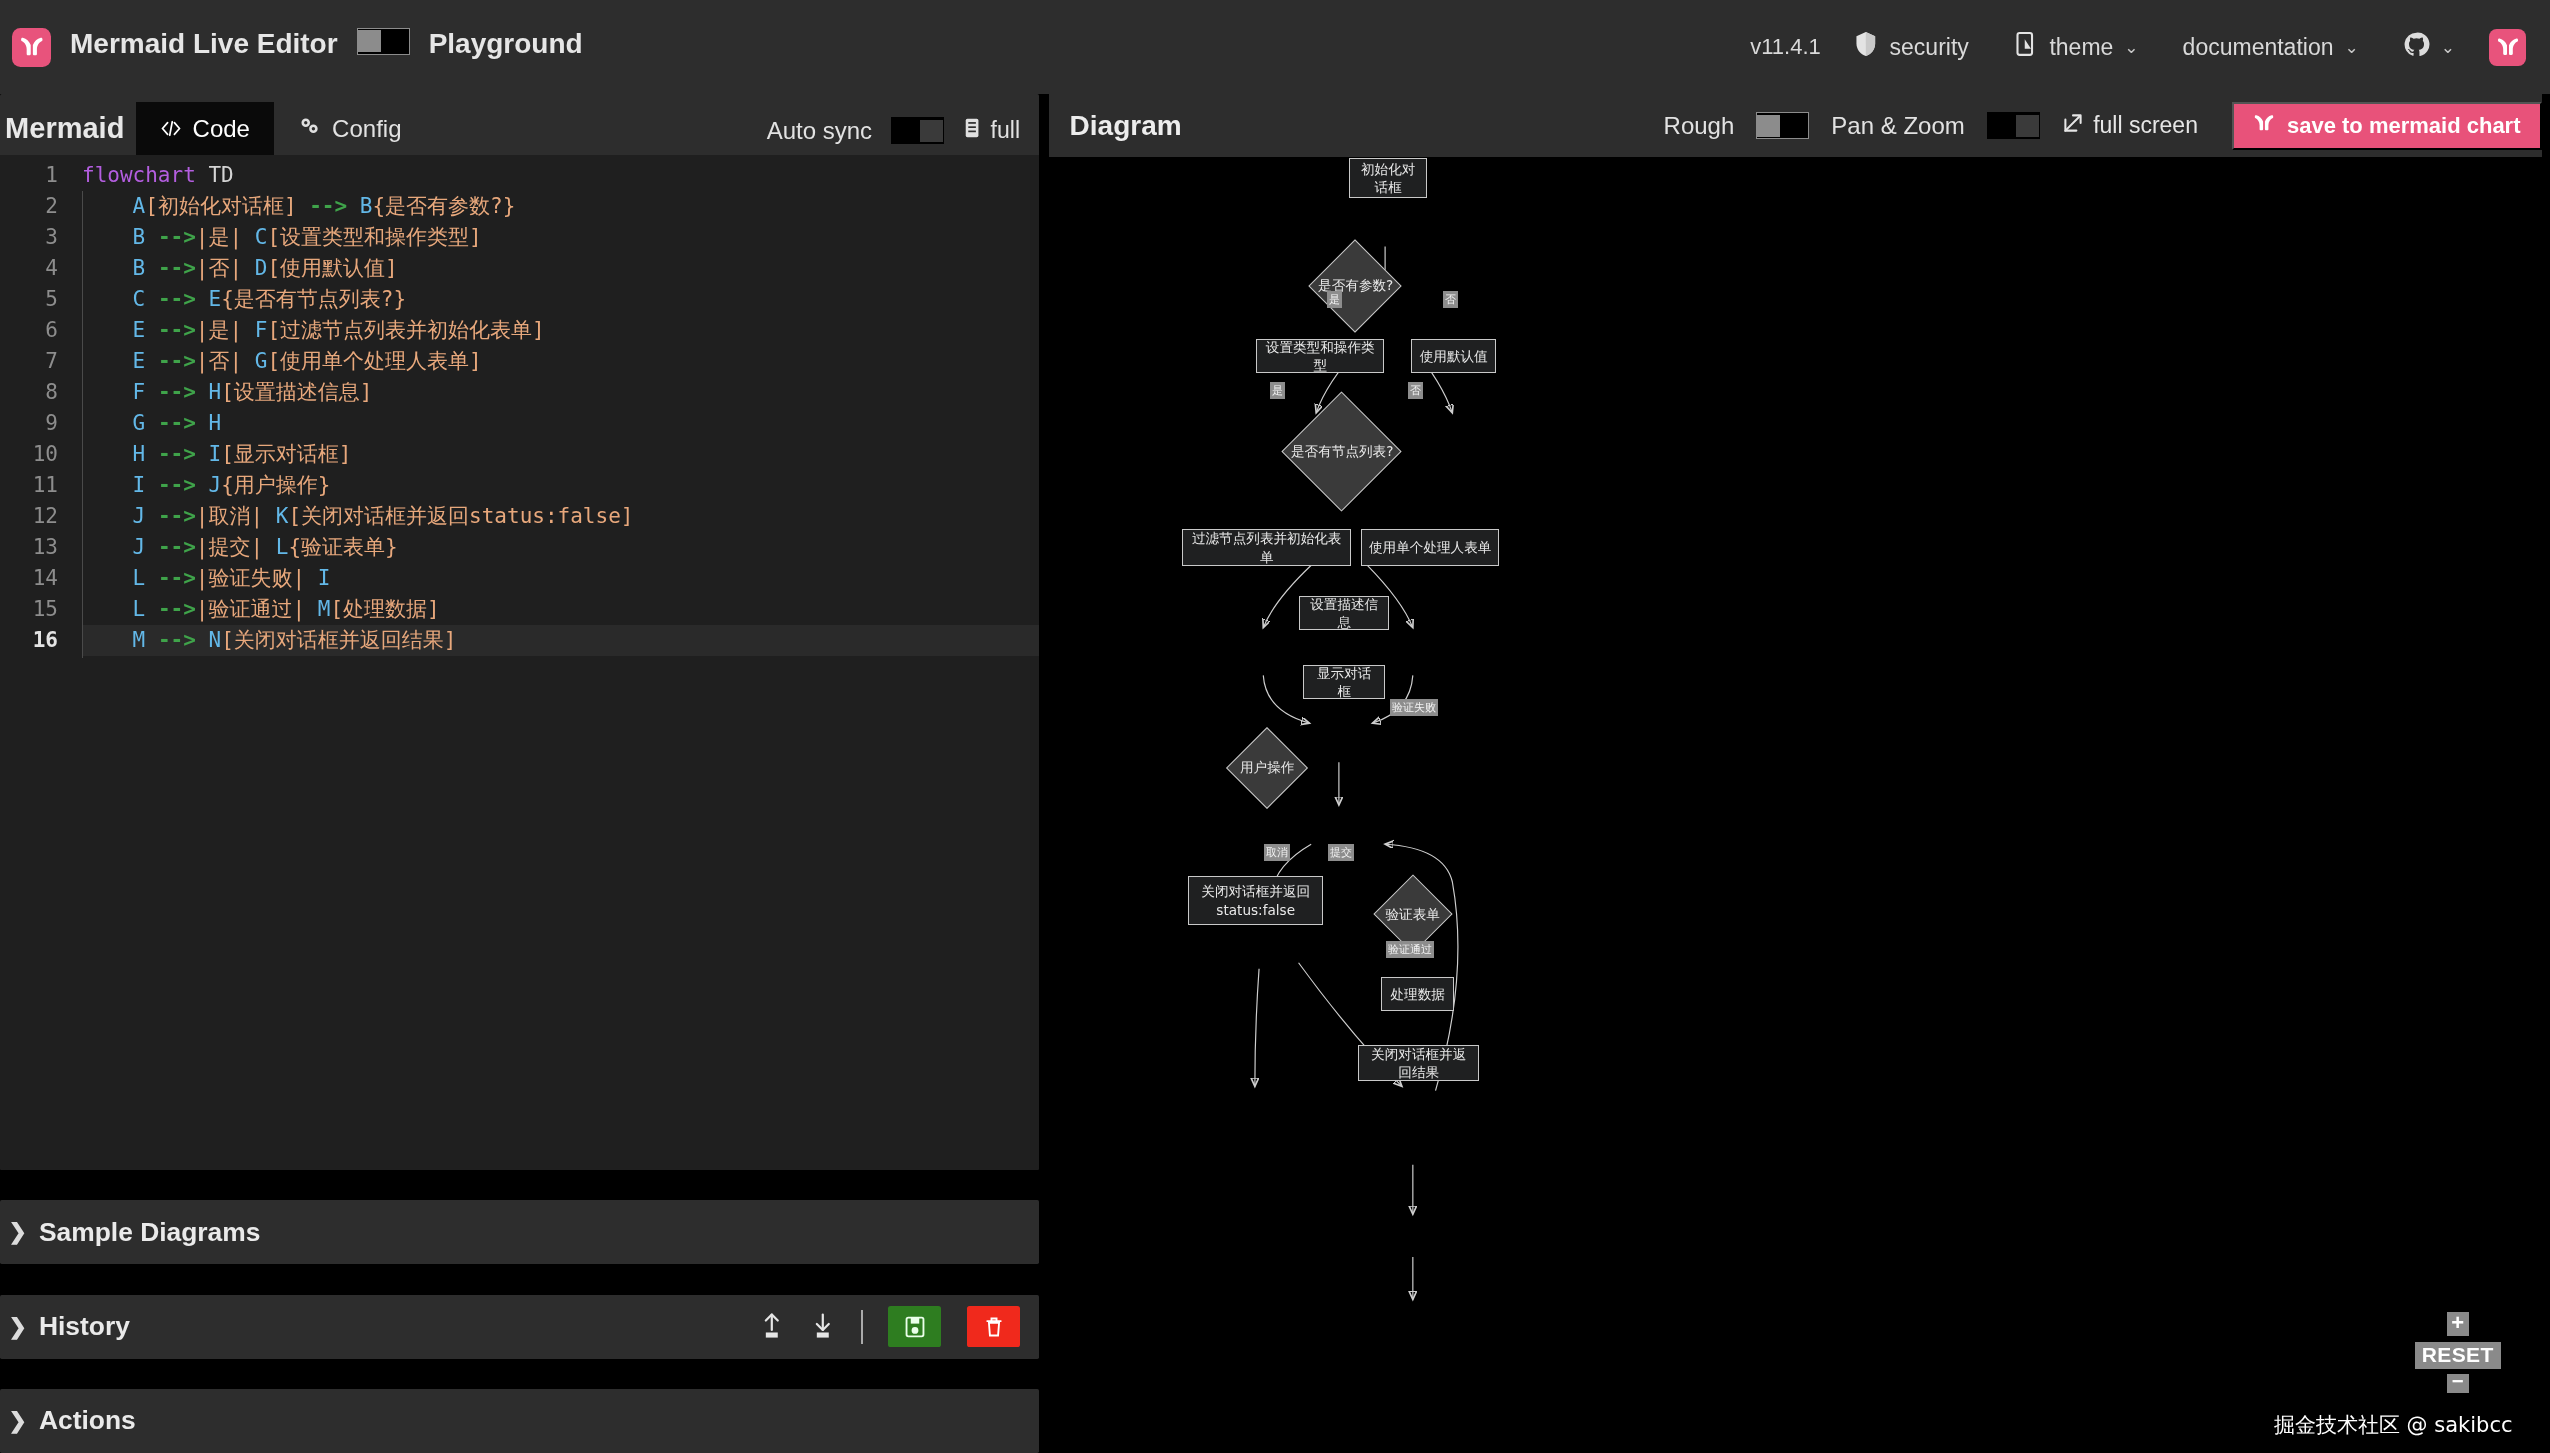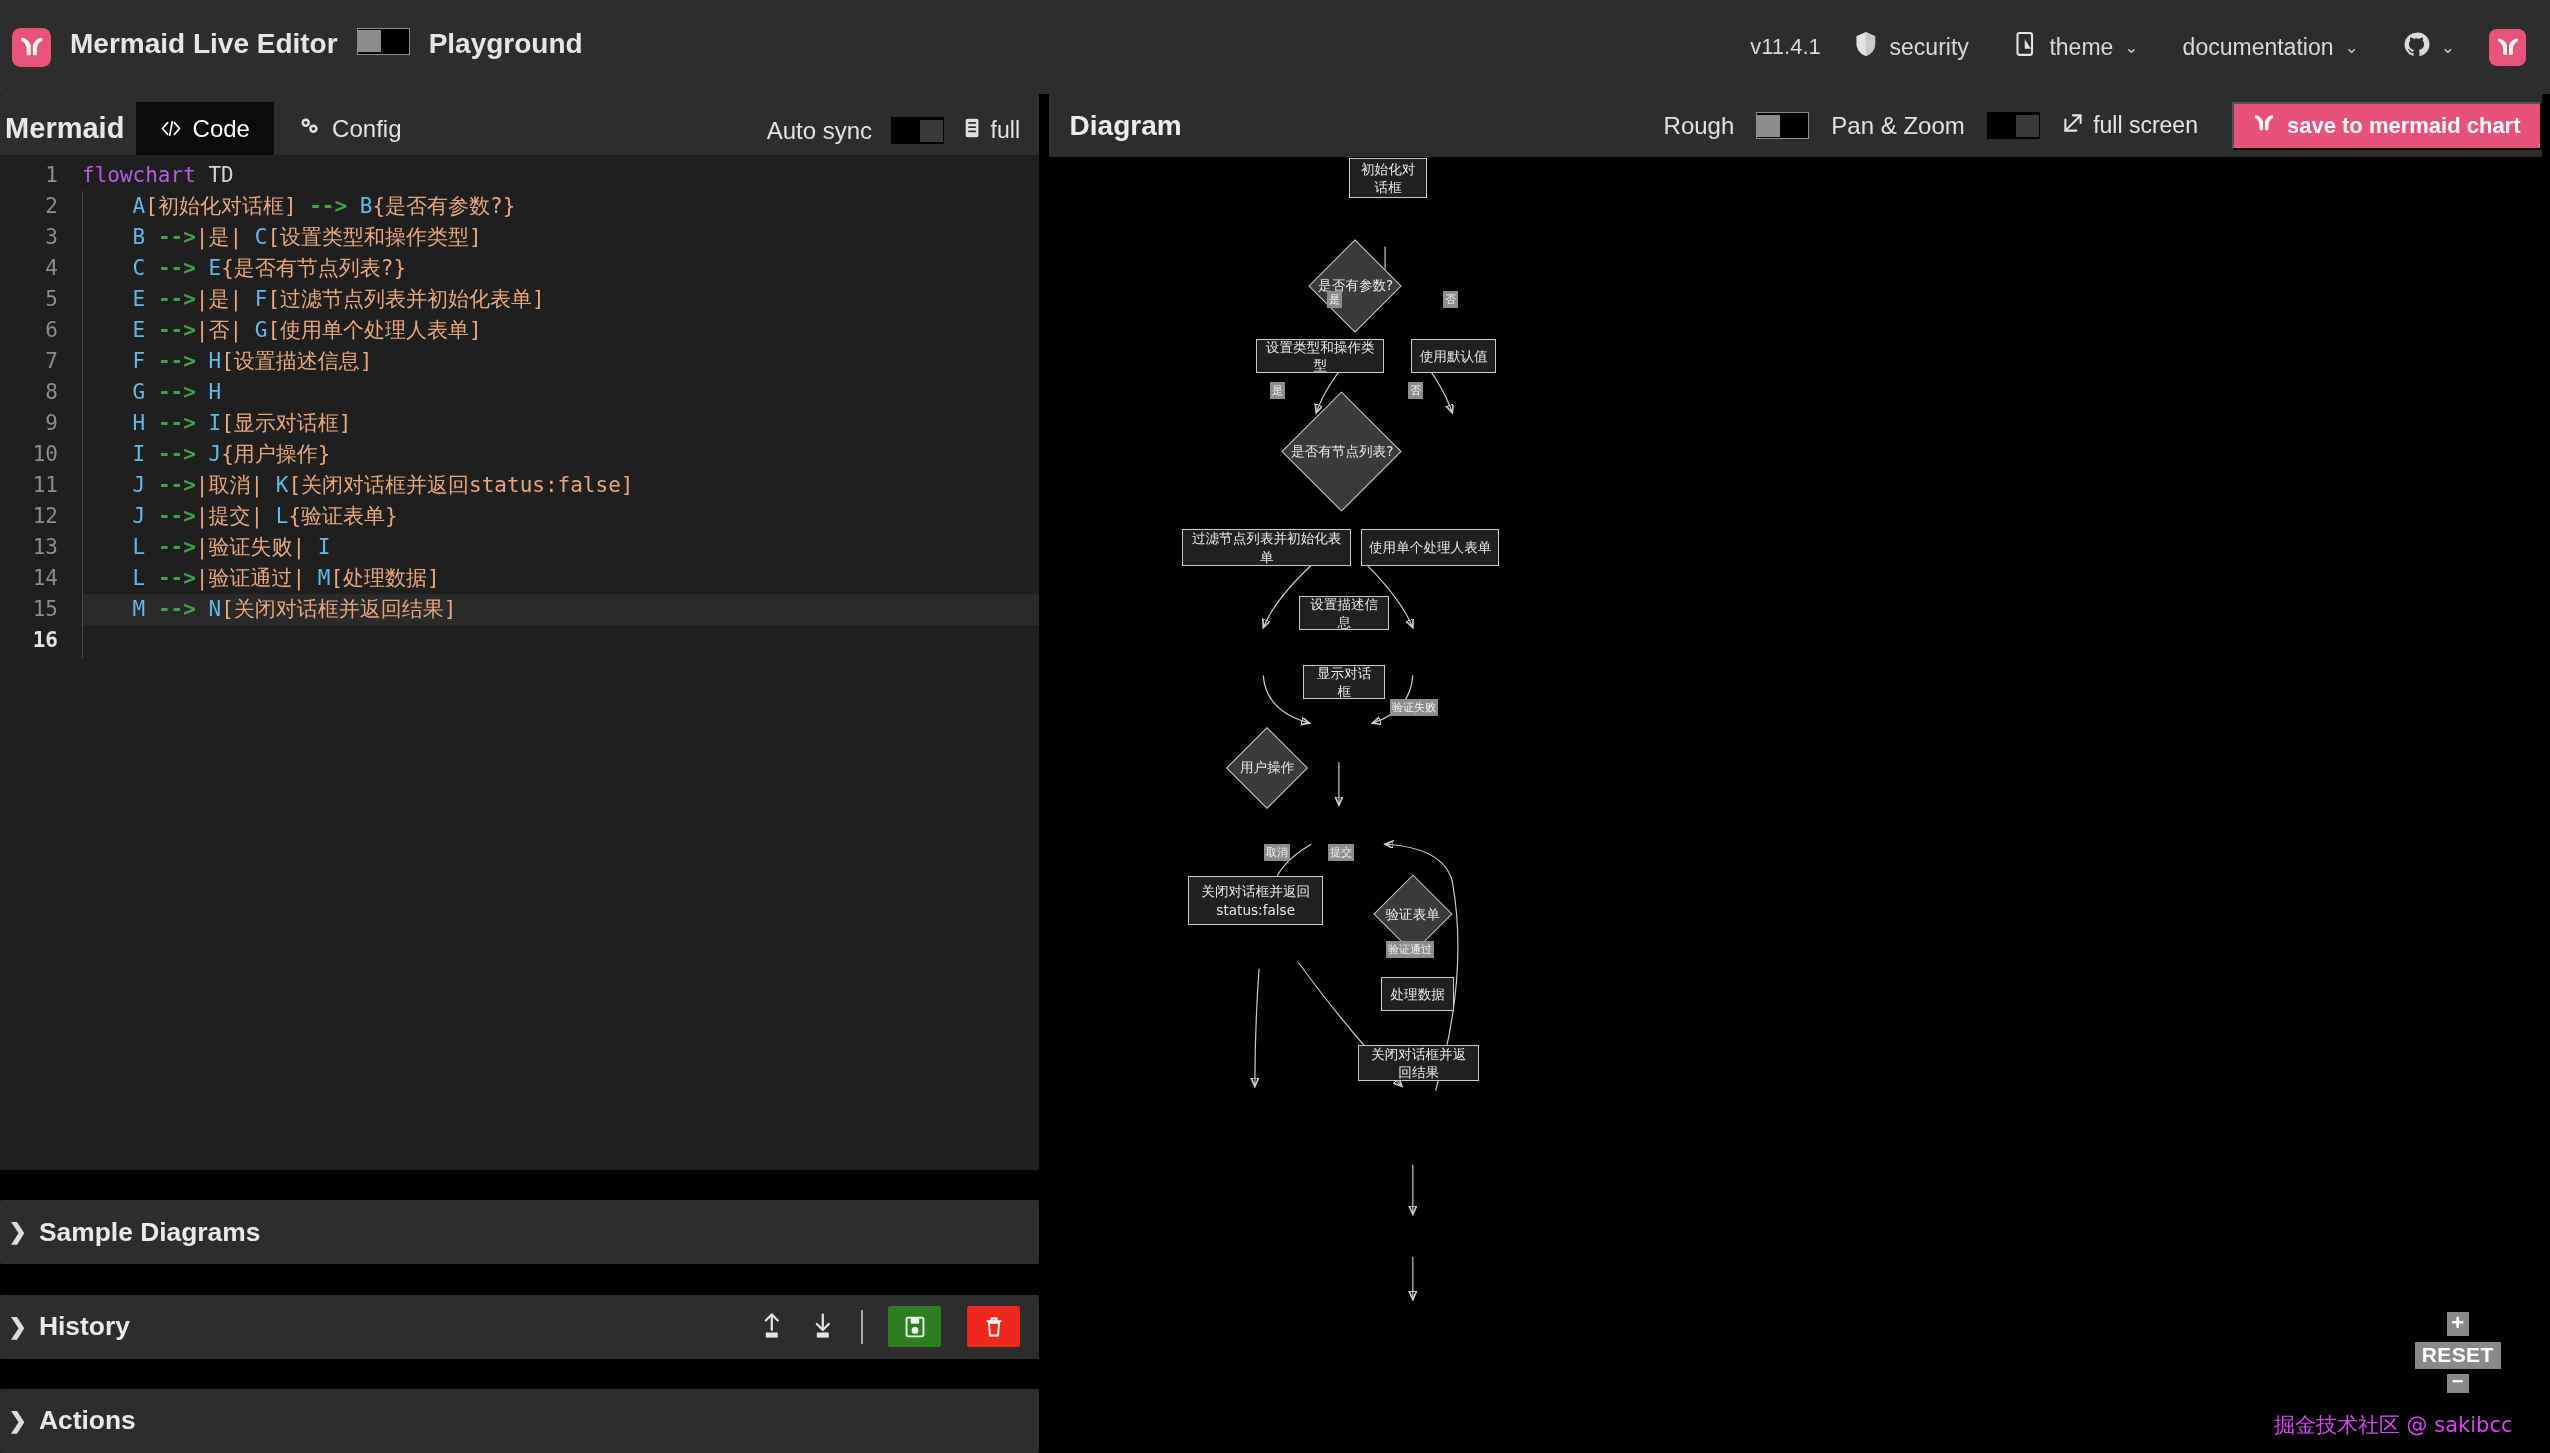--- a/index.html
+++ b/index.html
@@ -167,21 +167,21 @@
   .zoom-ctrls {
     position: absolute; right: 41px; bottom: 60px;
     display: flex; flex-direction: column; align-items: center; gap: 5.1px;
   }
   .zctl { background: #8a8a8a; color: #fff; font-family: "Liberation Sans", sans-serif; }
   .zctl.plus { width: 22px; height: 24px; font-size: 22px; line-height: 22px; text-align: center; font-weight: bold; }
   .zctl.reset { padding: 1.7px 6.8px; font-size: 21px; font-weight: bold; letter-spacing: 0.4px; }
   .zctl.minus { width: 22px; height: 19px; font-size: 20.4px; line-height: 15.3px; text-align: center; font-weight: bold; }
   .watermark {
     position: absolute; right: 29px; bottom: 13.6px;
-    color: #d946ef; font-size: 21px;
+    color: #ffffff; font-size: 21px;
     font-family: "DejaVu Sans", sans-serif;
   }
 
   
   .node {
     position: absolute;
     background: #1f2021;
     border: 1.3px solid #c9c9c9;
     color: #e9e9e9;
     font-size: 13.6px;
@@ -335,20 +335,21 @@
             <div>13</div>
             <div>14</div>
             <div>15</div>
             <div class="cur">16</div>
           </div>
         <div class="code-lines" id="code-lines">
           <div class="indent-guide"></div>
         <div class="cline"><span class="tok-kw">flowchart</span><span class="tok-plain"> </span><span class="tok-dir">TD</span></div>
             <div class="cline"><span class="tok-plain">    </span><span class="tok-id">A</span><span class="tok-txt">[初始化对话框]</span><span class="tok-plain"> </span><span class="tok-arrow">--&gt;</span><span class="tok-plain"> </span><span class="tok-id">B</span><span class="tok-txt">{是否有参数?}</span></div>
             <div class="cline"><span class="tok-plain">    </span><span class="tok-id">B</span><span class="tok-plain"> </span><span class="tok-arrow">--&gt;</span><span class="tok-txt">|是|</span><span class="tok-plain"> </span><span class="tok-id">C</span><span class="tok-txt">[设置类型和操作类型]</span></div>
+            <div class="cline"><span class="tok-plain">    </span><span class="tok-id">B</span><span class="tok-plain"> </span><span class="tok-arrow">--&gt;</span><span class="tok-txt">|否|</span><span class="tok-plain"> </span><span class="tok-id">D</span><span class="tok-txt">[使用默认值]</span></div>
             <div class="cline"><span class="tok-plain">    </span><span class="tok-id">C</span><span class="tok-plain"> </span><span class="tok-arrow">--&gt;</span><span class="tok-plain"> </span><span class="tok-id">E</span><span class="tok-txt">{是否有节点列表?}</span></div>
             <div class="cline"><span class="tok-plain">    </span><span class="tok-id">E</span><span class="tok-plain"> </span><span class="tok-arrow">--&gt;</span><span class="tok-txt">|是|</span><span class="tok-plain"> </span><span class="tok-id">F</span><span class="tok-txt">[过滤节点列表并初始化表单]</span></div>
             <div class="cline"><span class="tok-plain">    </span><span class="tok-id">E</span><span class="tok-plain"> </span><span class="tok-arrow">--&gt;</span><span class="tok-txt">|否|</span><span class="tok-plain"> </span><span class="tok-id">G</span><span class="tok-txt">[使用单个处理人表单]</span></div>
             <div class="cline"><span class="tok-plain">    </span><span class="tok-id">F</span><span class="tok-plain"> </span><span class="tok-arrow">--&gt;</span><span class="tok-plain"> </span><span class="tok-id">H</span><span class="tok-txt">[设置描述信息]</span></div>
             <div class="cline"><span class="tok-plain">    </span><span class="tok-id">G</span><span class="tok-plain"> </span><span class="tok-arrow">--&gt;</span><span class="tok-plain"> </span><span class="tok-id">H</span></div>
             <div class="cline"><span class="tok-plain">    </span><span class="tok-id">H</span><span class="tok-plain"> </span><span class="tok-arrow">--&gt;</span><span class="tok-plain"> </span><span class="tok-id">I</span><span class="tok-txt">[显示对话框]</span></div>
             <div class="cline"><span class="tok-plain">    </span><span class="tok-id">I</span><span class="tok-plain"> </span><span class="tok-arrow">--&gt;</span><span class="tok-plain"> </span><span class="tok-id">J</span><span class="tok-txt">{用户操作}</span></div>
             <div class="cline"><span class="tok-plain">    </span><span class="tok-id">J</span><span class="tok-plain"> </span><span class="tok-arrow">--&gt;</span><span class="tok-txt">|取消|</span><span class="tok-plain"> </span><span class="tok-id">K</span><span class="tok-txt">[关闭对话框并返回status:false]</span></div>
             <div class="cline"><span class="tok-plain">    </span><span class="tok-id">J</span><span class="tok-plain"> </span><span class="tok-arrow">--&gt;</span><span class="tok-txt">|提交|</span><span class="tok-plain"> </span><span class="tok-id">L</span><span class="tok-txt">{验证表单}</span></div>
             <div class="cline"><span class="tok-plain">    </span><span class="tok-id">L</span><span class="tok-plain"> </span><span class="tok-arrow">--&gt;</span><span class="tok-txt">|验证失败|</span><span class="tok-plain"> </span><span class="tok-id">I</span></div>

